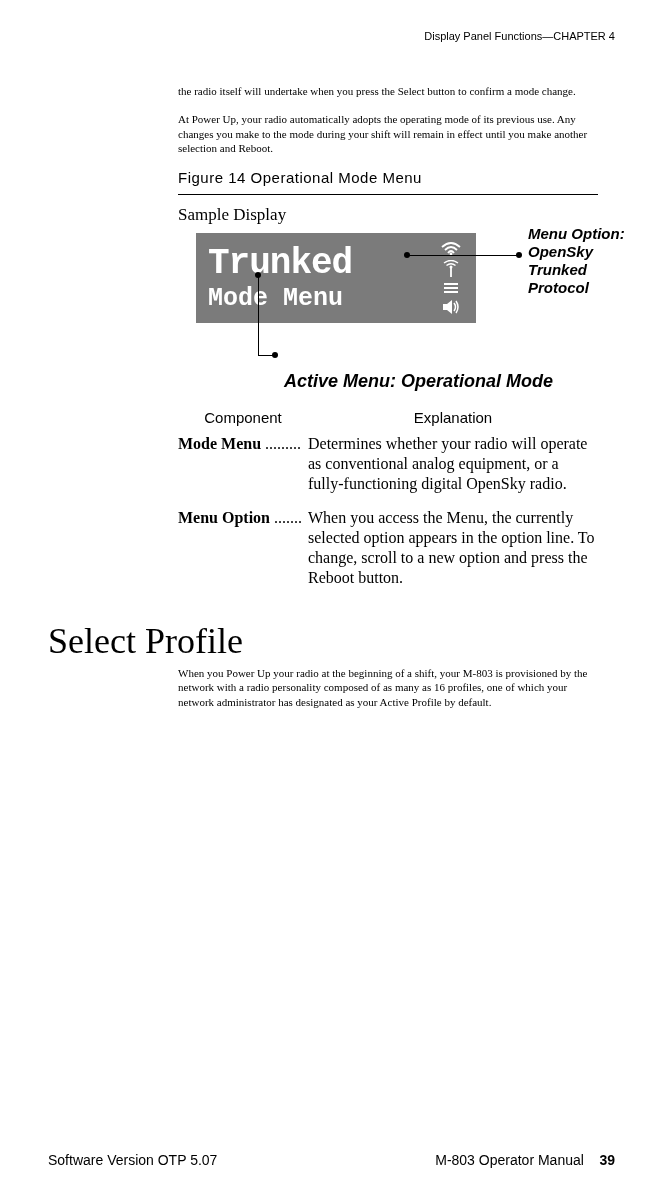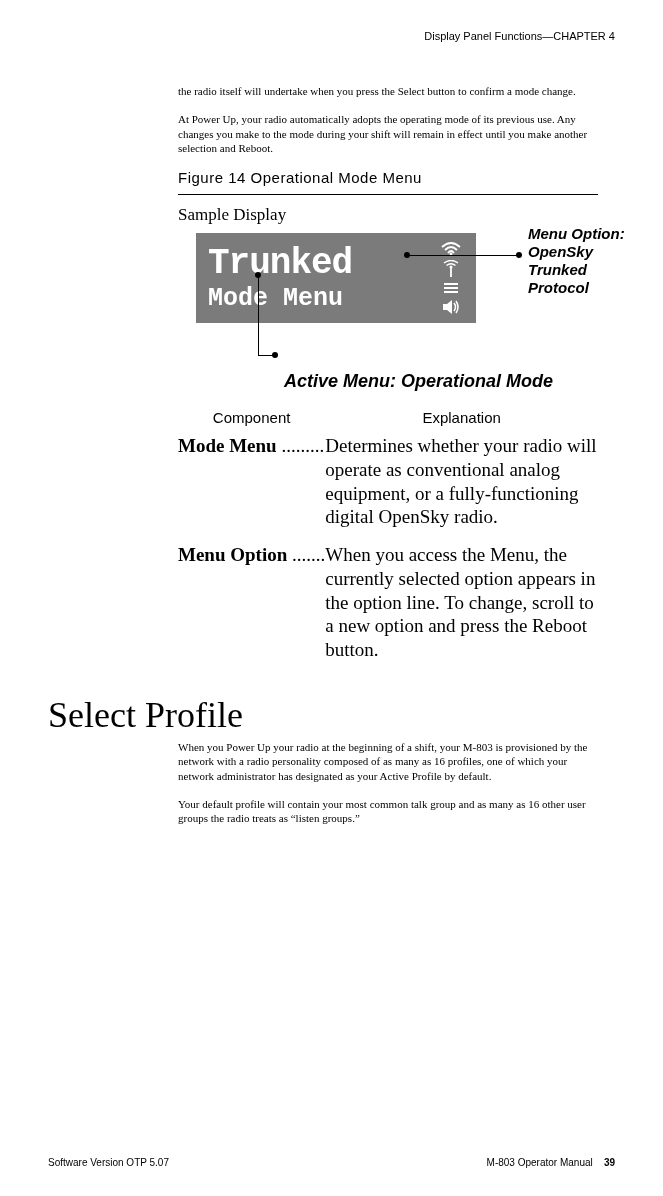--- a/index.html
+++ b/index.html
@@ -133,21 +133,21 @@
   }
   .comp-table th {
     text-align: center;
     font-family: Verdana, Arial, sans-serif;
     font-weight: normal;
     font-size: 15px;
     padding-bottom: 8px;
   }
   .comp-table td {
     vertical-align: top;
-    font-size: 19px;
+    font-size: 16px;
     line-height: 1.25;
     padding-bottom: 14px;
   }
   .comp-table td:first-child {
     width: 130px;
     white-space: nowrap;
   }
   .comp-bold { font-weight: bold; }
 
   .section-title {
@@ -160,21 +160,21 @@
   }
 
   .footer {
     position: absolute;
     bottom: 28px;
     left: 48px;
     right: 48px;
     display: flex;
     justify-content: space-between;
     font-family: Arial, Helvetica, sans-serif;
-    font-size: 10px;
+    font-size: 14px;
     gap: 28px;
   }
   .footer .pgnum { font-weight: bold; }
   svg { display: block; }
 </style>
 </head>
 <body>
 
 <div class="header">
   <span>Display Panel Functions—CHAPTER 4</span>
@@ -261,21 +261,20 @@
       <td>When you access the Menu, the currently selected option appears in the option line. To change, scroll to a new option and press the Reboot button.</td>
     </tr>
   </tbody>
     </table>
 </div>
 
 <h1 class="section-title">Select Profile</h1>
 
 <div class="content">
   <p class="body-text">When you Power Up your radio at the beginning of a shift, your M-803 is provisioned by the network with a radio personality composed of as many as 16 profiles, one of which your network administrator has designated as your Active Profile by default.</p>
-  <p class="body-text">Your default profile will contain your most common talk group and as many as 16 other user groups the radio treats as “listen groups.”</p>
 </div>
 
 <div class="footer">
   <span>Software Version OTP 5.07</span>
   <span>
     <span>M-803 Operator Manual</span>&nbsp;&nbsp;&nbsp;&nbsp;<span class="pgnum">39</span>
   </span>
 </div>
 
 </body></html>

